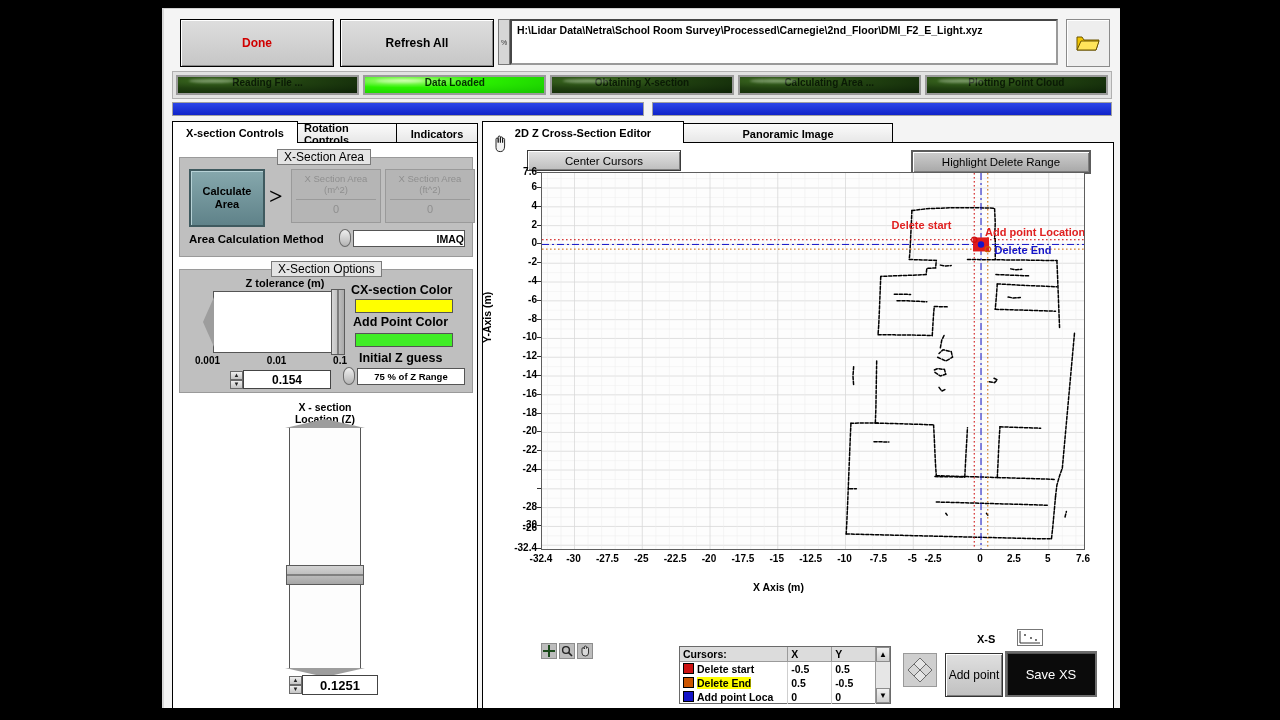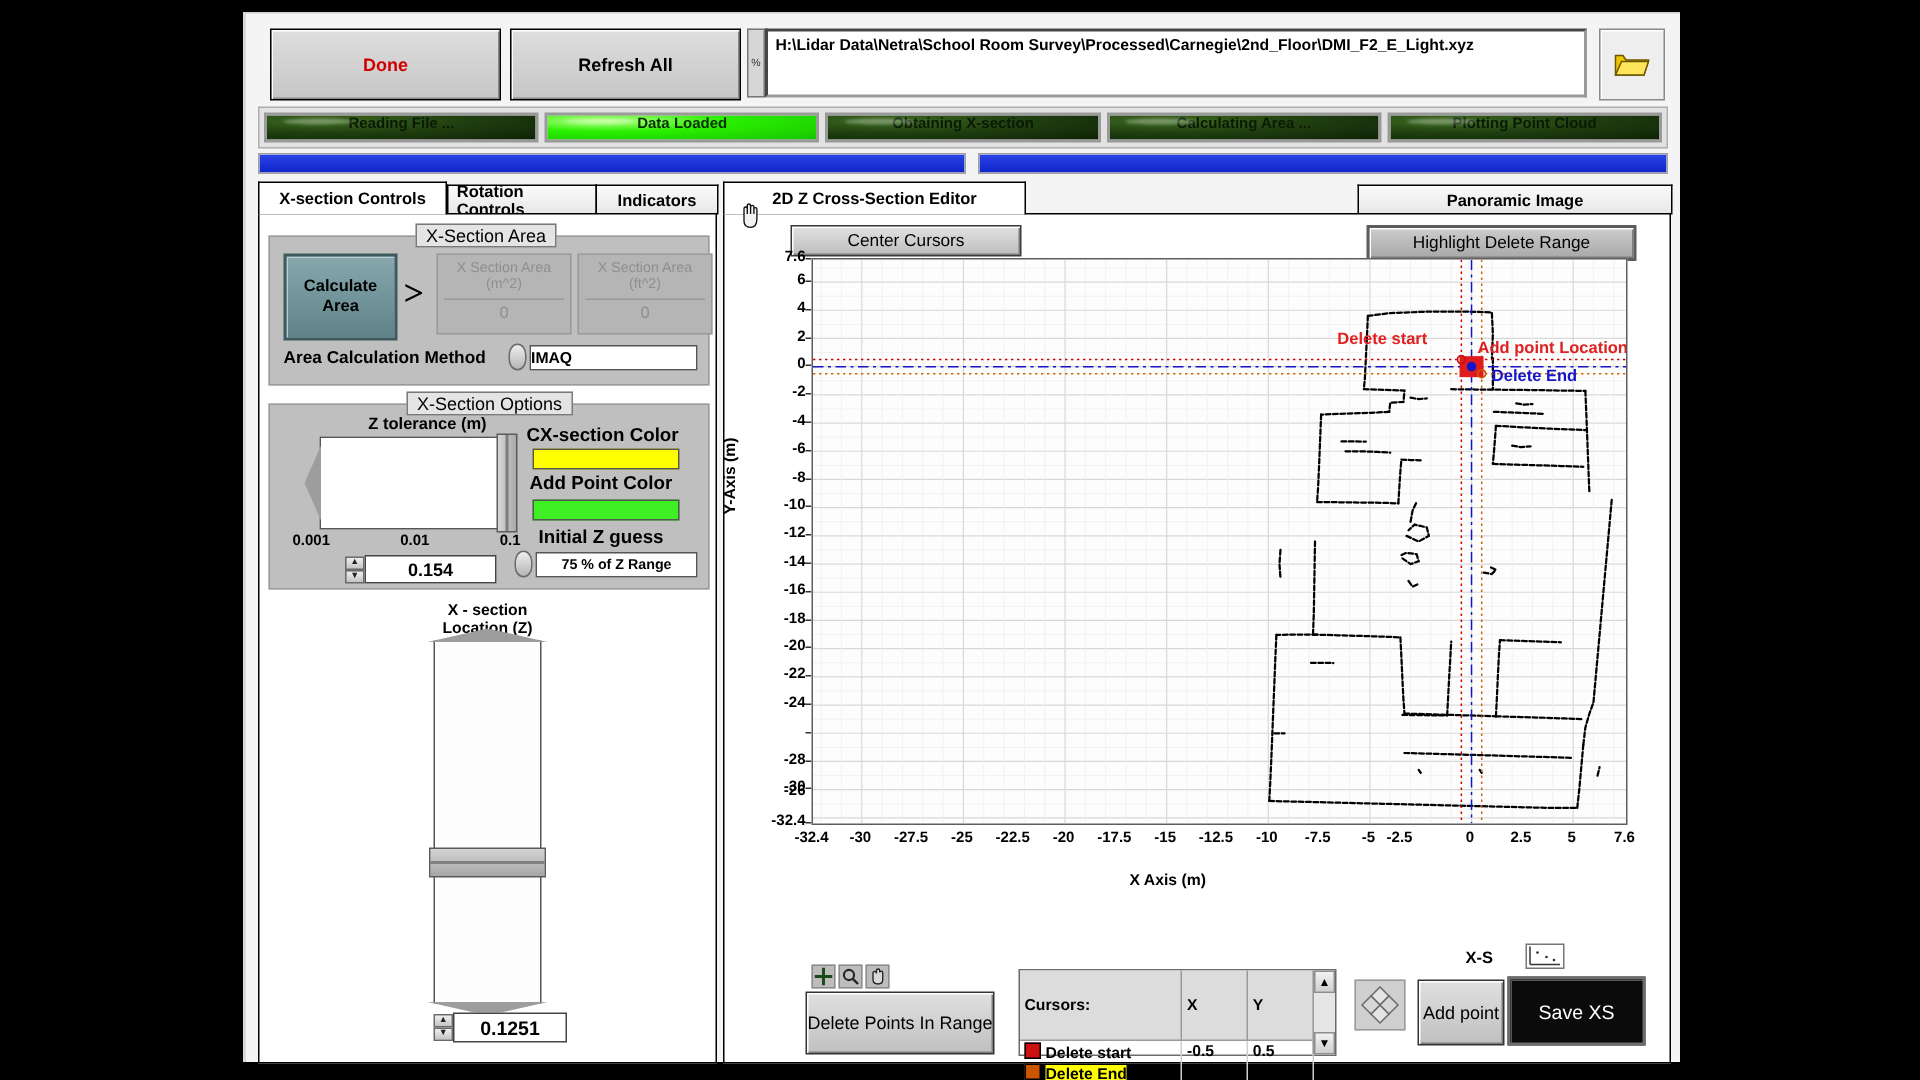--- a/index.html
+++ b/index.html
@@ -39,21 +39,21 @@
                background:rgba(255,255,255,.30);filter:blur(1px);}
 
   
   .bars{position:absolute;left:8px;top:93px;width:940px;height:14px;display:flex;gap:8px;}
   .bar{background:#fff;border:1px solid #a0a0a0;box-sizing:border-box;overflow:hidden;}
   .bar .fill{height:100%;background:linear-gradient(#2b45e8,#0f23c9);}
   #progress-bar-1{width:472px;}
   #progress-bar-2{width:460px;}
 
   
-  .tabrow{position:absolute;top:112px;height:22px;display:flex;align-items:flex-end;justify-content:space-between;}
+  .tabrow{position:absolute;top:112px;height:22px;display:flex;align-items:flex-end;}
   #left-tabs{left:8px;width:306px;}
   #right-tabs{left:318px;width:632px;}
   .tab{height:20px;background:linear-gradient(#fbfbfb,#e6e6e6);border:1px solid #000;border-bottom:none;
        display:flex;align-items:center;justify-content:center;font-size:11px;font-weight:bold;color:#000;
        margin-right:-1px;cursor:pointer;user-select:none;box-sizing:border-box;padding:0 6px;}
   .tab.active{background:#fff;height:22px;position:relative;z-index:3;}
 
   
   .panel{position:absolute;top:133px;background:#fff;border:1px solid #000;box-sizing:border-box;}
   #left-panel{left:8px;width:306px;height:567px;}
@@ -75,21 +75,21 @@
   .disp .val{margin:4px 4px 0;height:18px;background:#b5b5b5;border-top:1px solid #9a9a9a;
              font-size:11px;color:#8f8f8f;text-align:center;line-height:18px;}
   #disp-area-m2{left:118px;top:26px;}
   #disp-area-ft2{left:212px;top:26px;}
 
   .acm-label{position:absolute;left:16px;top:90px;font-size:11.5px;font-weight:bold;color:#000;}
   .ring-knob{position:absolute;left:166px;top:86px;width:12px;height:18px;}
   .ring-knob i{display:block;width:10px;height:16px;border:1px solid #6a6a6a;border-radius:50%/42%;
                background:linear-gradient(#efefef,#b4b4b4);}
   #acm-value{position:absolute;left:180px;top:87px;width:112px;height:17px;background:#fff;border:1px solid #555;
-             box-sizing:border-box;font-size:10.5px;font-weight:bold;text-align:left;line-height:16px;cursor:pointer;}
+             box-sizing:border-box;font-size:10.5px;font-weight:bold;text-align:right;line-height:16px;cursor:pointer;}
 
   #grp-opts{left:6px;top:126px;width:294px;height:124px;}
   #grp-opts-title{left:98px;top:118px;}
   .ztol-label{position:absolute;left:42px;top:134px;width:140px;text-align:center;font-size:11px;font-weight:bold;}
   #ztol-slider{position:absolute;left:30px;top:148px;width:152px;height:62px;}
   .sl-track{position:absolute;left:10px;top:0;width:130px;height:62px;background:#fff;border:1px solid #555;box-sizing:border-box;}
   .sl-capL{position:absolute;left:0px;top:6px;width:0;height:0;border-top:25px solid transparent;
            border-bottom:25px solid transparent;border-right:11px solid #9d9d9d;}
   .sl-thumb{position:absolute;left:128px;top:-2px;width:14px;height:66px;
             background:linear-gradient(90deg,#d7d7d7,#a9a9a9);border:1px solid #5b5b5b;box-sizing:border-box;cursor:pointer;}
@@ -157,21 +157,21 @@
   #graph-palette .pi{width:16px;height:16px;background:#bdbdbd;border:1px solid #8d8d8d;box-sizing:border-box;
                      display:flex;align-items:center;justify-content:center;cursor:pointer;}
 
   #delete-points-button{left:54px;top:518px;width:124px;height:40px;
         background:linear-gradient(#e0e0e0,#c0c0c0);border:1px solid #333;font-size:12px;text-align:center;line-height:15px;}
 
   #cursor-table{position:absolute;left:196px;top:503px;width:212px;height:58px;background:#fff;
                 border:1px solid #6a6a6a;box-sizing:border-box;font-size:10.5px;}
   #cursor-table table{border-collapse:collapse;width:196px;}
   #cursor-table th{background:#dcdcdc;border-right:1px solid #9a9a9a;border-bottom:1px solid #9a9a9a;
-                   font-size:10.5px;font-weight:bold;text-align:left;padding:17px 3px;}
+                   font-size:10.5px;font-weight:bold;text-align:left;padding:1px 3px;}
   #cursor-table td{border-right:1px solid #cfcfcf;padding:0 3px;font-size:10.5px;font-weight:bold;
                    white-space:nowrap;height:14px;}
   .cur-sw{display:inline-block;width:9px;height:9px;margin-right:3px;vertical-align:-1px;border:1px solid #000;}
   .ct-scroll{position:absolute;right:0;top:0;width:14px;height:56px;background:#e6e6e6;border-left:1px solid #9a9a9a;}
   .ct-scroll b{display:block;height:13px;line-height:13px;text-align:center;font-size:8px;
                background:linear-gradient(#f2f2f2,#cfcfcf);border:1px solid #8d8d8d;cursor:pointer;}
   .ct-scroll b.bot{position:absolute;bottom:0;width:12px;}
 
   #nav-diamond{position:absolute;left:420px;top:510px;width:34px;height:34px;background:#cfcfcf;
                border:1px solid #9a9a9a;box-sizing:border-box;display:flex;align-items:center;justify-content:center;cursor:pointer;}
@@ -570,21 +570,20 @@
               <path d="M7.6 7.6 L11 11" stroke="#222" stroke-width="1.6"></path>
             </svg>
       </div>
       <div class="pi">
         <svg width="12" height="12" viewBox="0 0 12 12">
               <path d="M3 8 L3 4 Q3 2.6 4.2 2.6 Q5.3 2.6 5.3 4 L5.3 2.2 Q5.3 1 6.4 1 Q7.5 1 7.5 2.2 L7.5 3.4 Q7.5 2.4 8.5 2.4 Q9.5 2.4 9.5 3.6 L9.5 8 Q9.5 11 6.4 11 Q3 11 3 8 Z" fill="#d9d9d9" stroke="#222" stroke-width="0.9"></path>
             </svg>
       </div>
     </div>
 
-    <div class="gbtn" id="delete-points-button">Delete Points In Range</div>
 
     <div id="cursor-table">
       <table>
             <thead>
               <tr id="ct-head">
                 <th style="width: 106px;">Cursors:</th>
                 <th style="width: 45px;">X</th>
                 <th style="width: 45px;">Y</th>
               </tr>
             </thead>

